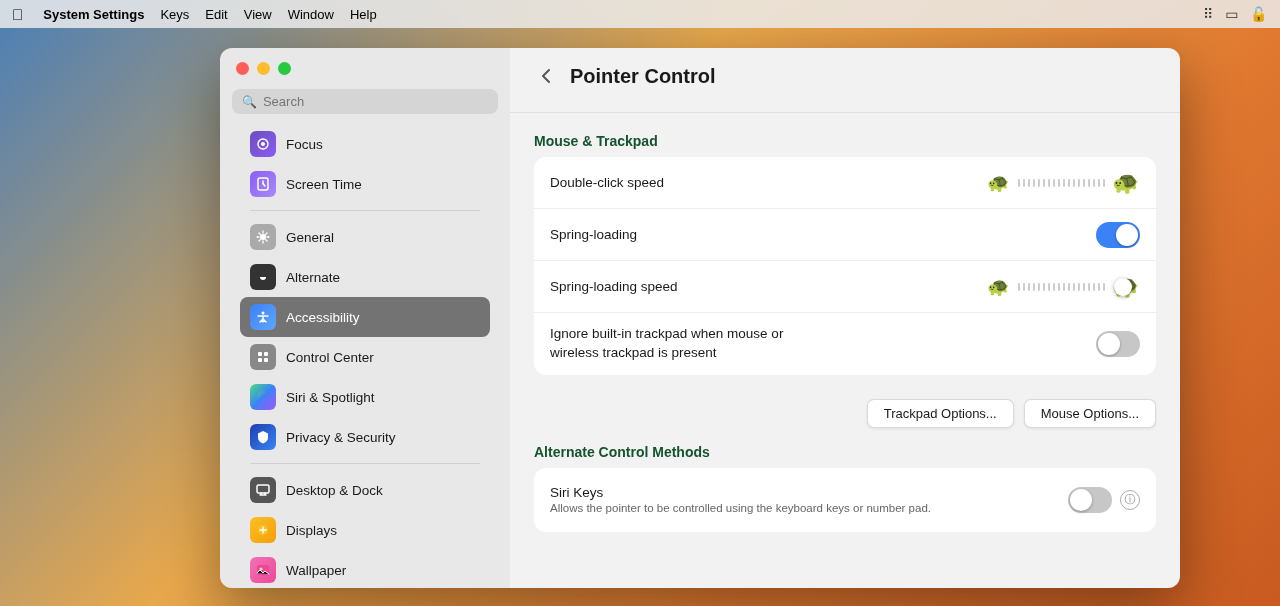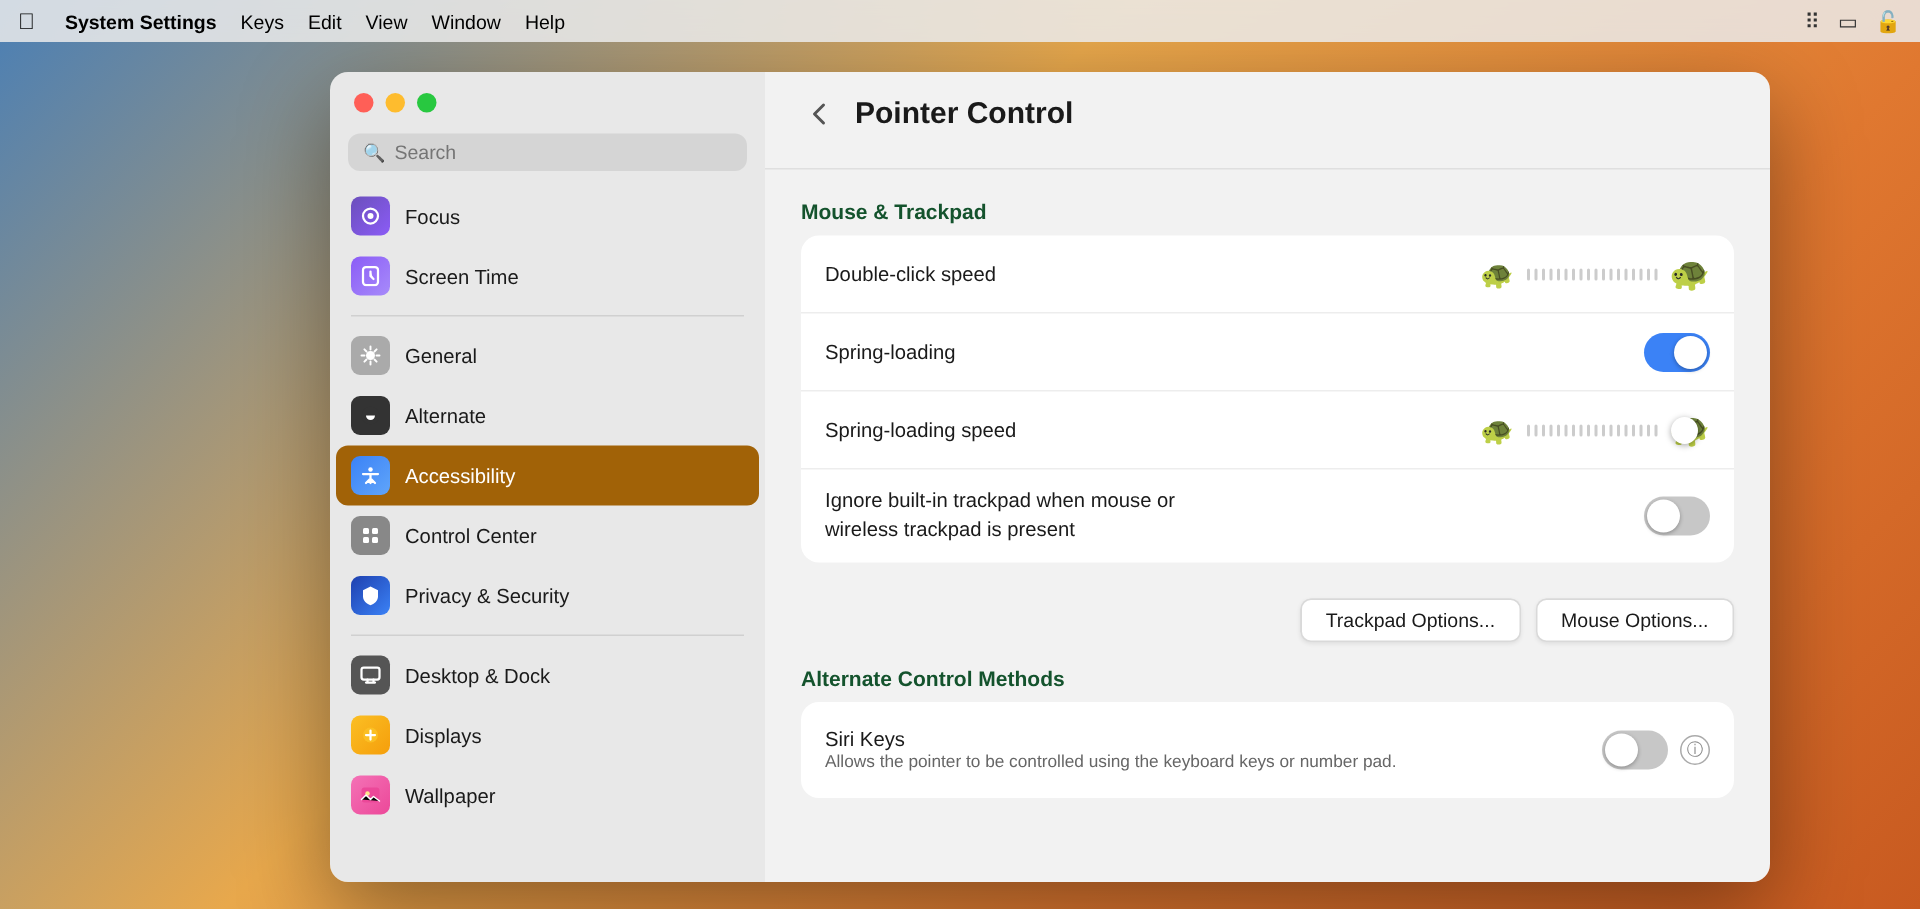--- a/index.html
+++ b/index.html
@@ -111,34 +111,34 @@
       border: none;
       outline: none;
       font-size: 13px;
       color: #888;
       width: 100%;
     }
 
     .sidebar-list {
       flex: 1;
       overflow-y: auto;
-      padding: 0 4px;
+      padding: 0 20px;
     }
     .sidebar-item {
       display: flex;
       align-items: center;
       gap: 10px;
       padding: 7px 10px;
       border-radius: 8px;
       cursor: pointer;
       font-size: 13.5px;
       color: #1a1a1a;
     }
     .sidebar-item.active {
-      background: #a16207;
+      background: #737373;
       color: #fff;
     }
     .sidebar-item .icon {
       width: 26px;
       height: 26px;
       border-radius: 6px;
       display: flex;
       align-items: center;
       justify-content: center;
       font-size: 14px;
@@ -405,20 +405,35 @@
           <svg width="14" height="14" viewBox="0 0 14 14" fill="white">
               <rect x="2" y="2" width="4" height="4" rx="1" fill="white"></rect>
               <rect x="8" y="2" width="4" height="4" rx="1" fill="white"></rect>
               <rect x="2" y="8" width="4" height="4" rx="1" fill="white"></rect>
               <rect x="8" y="8" width="4" height="4" rx="1" fill="white"></rect>
             </svg>
         </div>
         <span>Control Center</span>
       </div>
 
+      <div class="sidebar-item">
+        <div class="icon icon-siri">
+          <svg width="14" height="14" viewBox="0 0 14 14">
+              <circle cx="7" cy="7" r="6" fill="url(#sg)"></circle>
+              <defs>
+                <linearGradient id="sg" x1="0" y1="0" x2="14" y2="14" gradientUnits="userSpaceOnUse">
+                  <stop offset="0%" stop-color="#4ade80"></stop>
+                  <stop offset="50%" stop-color="#3b82f6"></stop>
+                  <stop offset="100%" stop-color="#a855f7"></stop>
+                </linearGradient>
+              </defs>
+            </svg>
+        </div>
+        <span>Siri &amp; Spotlight</span>
+      </div>
 
       <div class="sidebar-item">
         <div class="icon icon-privacy">
           <svg width="14" height="14" viewBox="0 0 14 14" fill="white">
               <path d="M7 1L2 3.5v4c0 2.8 2 5 5 6 3-1 5-3.2 5-6v-4L7 1z" fill="white"></path>
             </svg>
         </div>
         <span>Privacy &amp; Security</span>
       </div>
 

